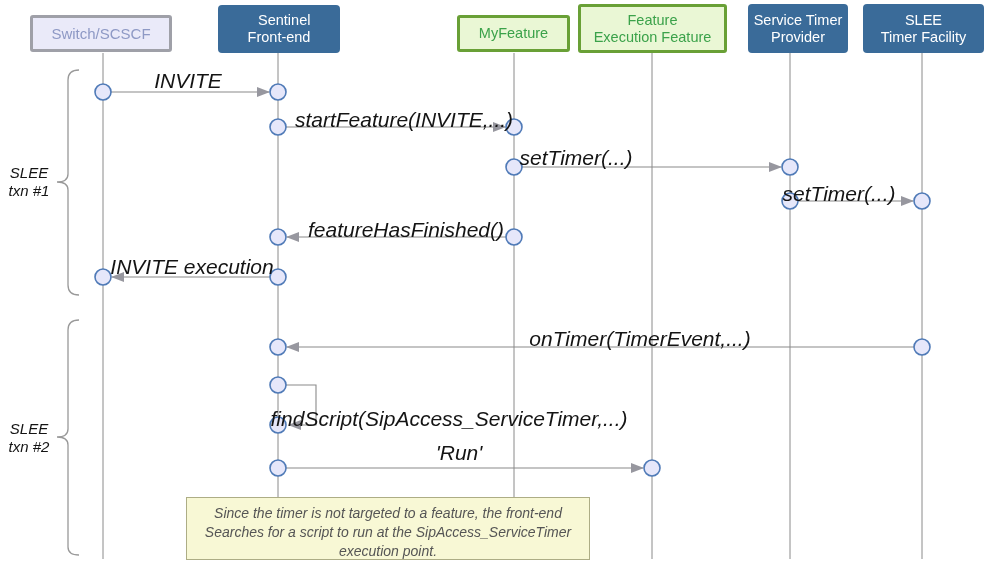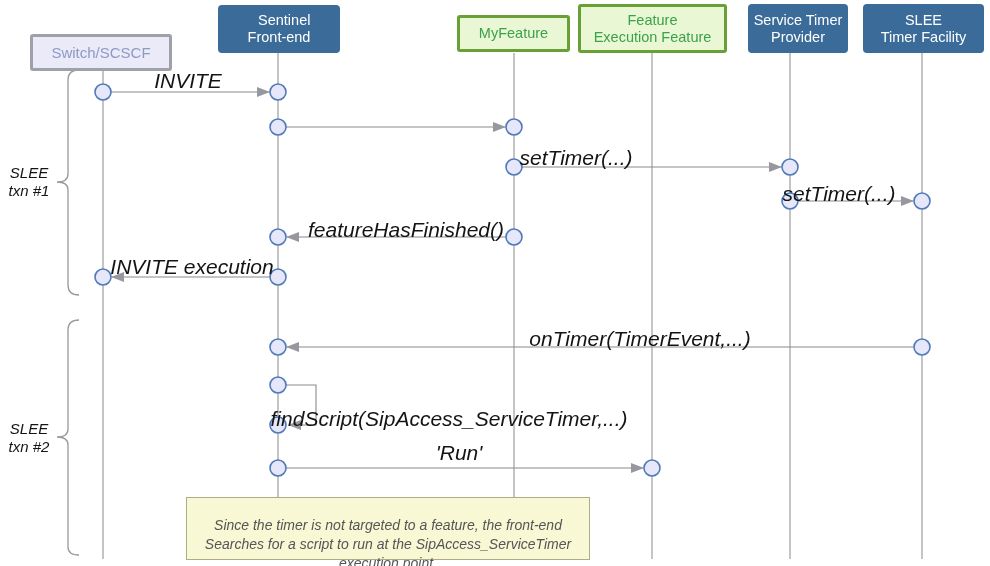--- a/index.html
+++ b/index.html
@@ -50,21 +50,21 @@
   }
   .group-label{
     position:absolute;left:0;width:58px;text-align:center;
     font-style:italic;font-size:15px;line-height:18px;color:var(--label-text);
     white-space:pre-line;
   }
   .note{
     position:absolute;left:186px;top:497px;width:404px;height:63px;
     background:var(--note-bg);border:1px solid var(--note-border);
     color:var(--note-text);font-style:italic;font-size:14px;line-height:19px;
-    text-align:center;white-space:pre-line;padding-top:18px;
+    text-align:center;white-space:pre-line;padding-top:6px;
   }
 </style>
 </head>
 <body>
 
 <div class="stage">
 
   <svg width="990" height="566" viewBox="0 0 990 566">
     <defs>
       <marker id="arrowhead" viewBox="0 0 13 10" refX="12" refY="5" markerWidth="13" markerHeight="10" markerUnits="userSpaceOnUse" orient="auto">
@@ -113,21 +113,21 @@
       <circle class="node" cx="103" cy="277" r="8"></circle>
       <circle class="node" cx="922" cy="347" r="8"></circle>
       <circle class="node" cx="278" cy="347" r="8"></circle>
       <circle class="node" cx="278" cy="385" r="8"></circle>
       <circle class="node" cx="278" cy="425" r="8"></circle>
       <circle class="node" cx="278" cy="468" r="8"></circle>
       <circle class="node" cx="652" cy="468" r="8"></circle>
     </g>
   </svg>
 
-  <div class="actor lavender" style="left:30px;top:15px;width:142px;height:37px;margin-top:19px;">
+  <div class="actor lavender" style="left:30px;top:15px;width:142px;height:37px;">
     <span>Switch/SCSCF</span>
   </div>
   <div class="actor blue" style="left:218px;top:5px;width:122px;height:48px;text-align:right;">
     <span>Sentinel
 Front-end</span>
   </div>
   <div class="actor green" style="left:457px;top:15px;width:113px;height:37px;">
     <span>MyFeature</span>
   </div>
   <div class="actor green" style="left:578px;top:4px;width:149px;height:49px;">
@@ -137,20 +137,21 @@
   <div class="actor blue" style="left:748px;top:4px;width:100px;height:49px;">
     <span>Service Timer
 Provider</span>
   </div>
   <div class="actor blue" style="left:863px;top:4px;width:121px;height:49px;">
     <span>SLEE
 Timer Facility</span>
   </div>
 
   <div class="msg-label" style="left:188px;top:69px;">INVITE</div>
+  <div class="msg-label" style="left:404px;top:108px;">startFeature(INVITE,...)</div>
   <div class="msg-label" style="left:576px;top:146px;">setTimer(...)</div>
   <div class="msg-label" style="left:839px;top:182px;">setTimer(...)</div>
   <div class="msg-label" style="left:406px;top:218px;">featureHasFinished()</div>
   <div class="msg-label" style="left:192px;top:255px;">INVITE execution</div>
   <div class="msg-label" style="left:640px;top:327px;text-align:right;">onTimer(TimerEvent,...)</div>
   <div class="msg-label" style="left:449px;top:407px;">findScript(SipAccess_ServiceTimer,...)</div>
   <div class="msg-label" style="left:459px;top:441px;">'Run'</div>
 
   <div class="group-label" style="top:164px;">SLEE
 txn #1</div>

